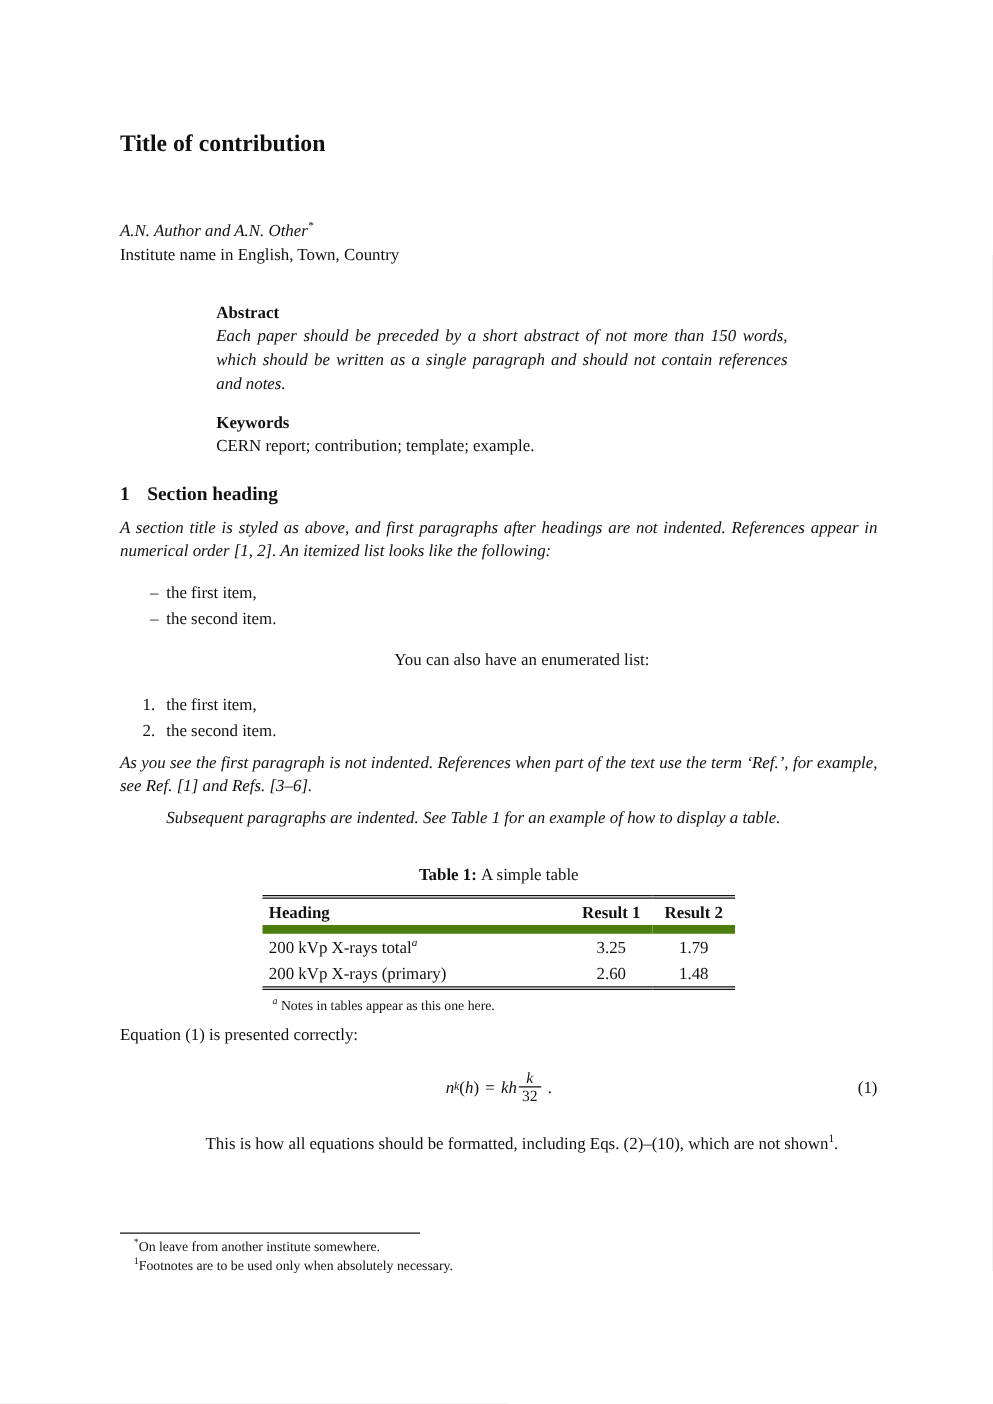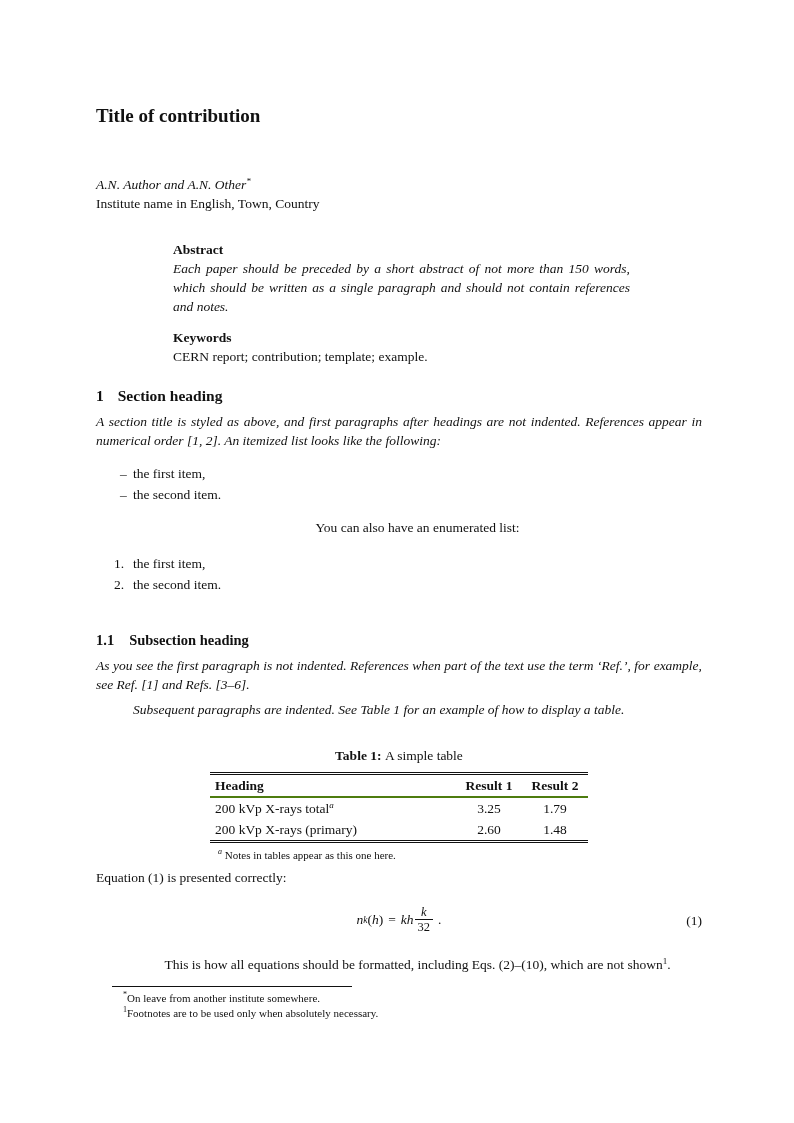--- a/index.html
+++ b/index.html
@@ -87,21 +87,21 @@
     border-collapse: collapse;
     border-top: 3px double #111;
     border-bottom: 3px double #111;
   }
   .simple-table th, .simple-table td {
     padding: 1px 5px;
     font-size: 13.5px;
     line-height: 19px;
   }
   .simple-table th { font-weight: bold; }
-  .simple-table thead th { border-bottom: 2px solid #4d7c0f; }
+  .simple-table thead th { border-bottom: 7px solid #4d7c0f; }
   .col-label { text-align: left; width: 246px; }
   .col-num { text-align: center; width: 66px; }
   .table-fn {
     width: 378px;
     margin: 2px auto 0 auto;
     font-size: 11px;
     line-height: 14px;
     padding-left: 8px;
   }
   .table-fn sup { font-size: 8px; font-style: italic; }
@@ -115,21 +115,21 @@
   }
   .equation { display: flex; align-items: center; font-size: 13.5px; }
   .mi { font-style: italic; }
   .equation sup { font-size: 9.5px; vertical-align: super; line-height: 0; font-style: italic; }
   .eq-equals { margin: 0 5px; }
   .frac { display: inline-block; text-align: center; vertical-align: middle; margin-left: 1px; }
   .frac .num, .frac .den { display: block; font-size: 12.5px; line-height: 14px; padding: 0 3px; }
   .frac .num { border-bottom: 1px solid #111; }
   .eq-period { margin-left: 5px; }
   .eq-number { position: absolute; right: 0; top: 50%; transform: translateY(-50%); }
-  .footnote-area { position: absolute; left: 112px; top: 986px; width: 606px; }
+  .footnote-area { position: absolute; left: 96px; top: 986px; width: 606px; }
   .footnote-rule { width: 240px; border-top: 1px solid #111; margin-bottom: 4px; }
   .footnote-line {
     font-size: 11px;
     line-height: 14.5px;
     text-indent: 11px;
   }
   .footnote-line sup { font-size: 8px; vertical-align: super; line-height: 0; }
 </style>
 </head>
 <body>
@@ -173,21 +173,20 @@
       <div class="enum-row">
         <span class="enum-label">1.</span>
         <span>the first item,</span>
       </div>
       <div class="enum-row">
         <span class="enum-label">2.</span>
         <span>the second item.</span>
       </div>
     </div>
 
-    <h3 class="subsec-heading"><span class="sec-num">1.1</span><span>Subsection heading</span></h3>
 
     <p class="para just">As you see the first paragraph is not indented.  References when part of the text use the term ‘Ref.’, for example, see Ref. [1] and Refs. [3–6].</p>
     <p class="para para-indent just">Subsequent paragraphs are indented. See Table 1 for an example of how to display a table.</p>
 
     <div class="table-figure">
       <div class="table-caption"><span class="caption-label">Table 1:</span>&nbsp;<span>A simple table</span></div>
 
       <table class="simple-table">
         <thead>
           <tr>

